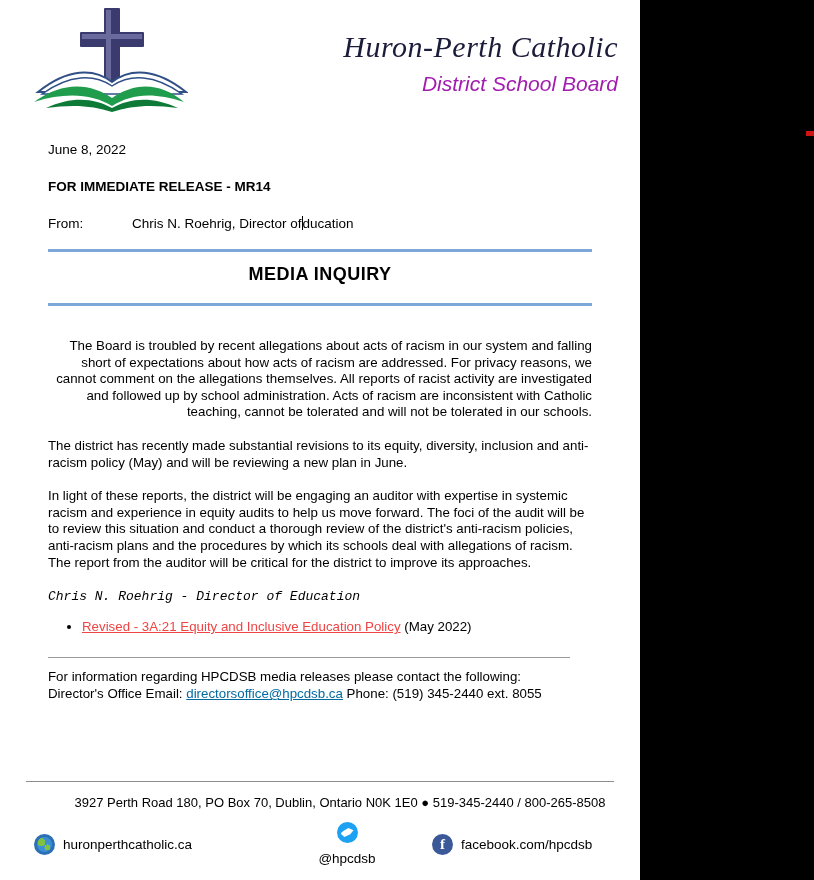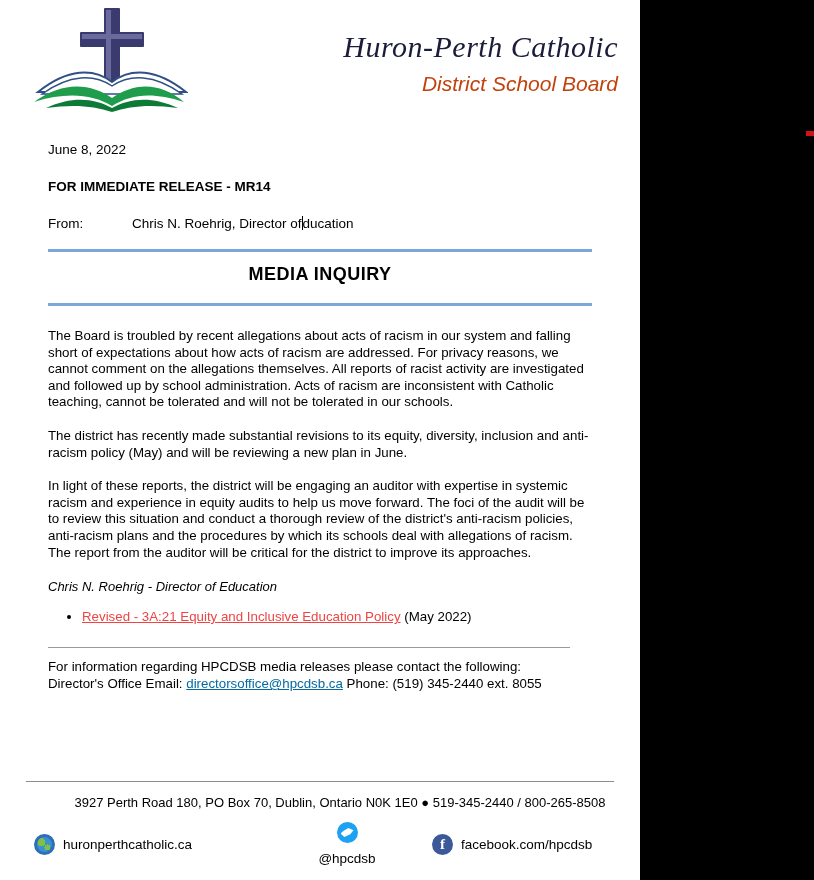--- a/index.html
+++ b/index.html
@@ -64,21 +64,21 @@
     white-space: nowrap;
   }
   .org-sub {
     position: absolute;
     left: 168px;
     top: 72px;
     width: 450px;
     text-align: right;
     font-family: "Liberation Sans", sans-serif;
     font-size: 21px;
-    color: #c2410c;
+    color: #a21caf;
   }
 
   
   .body-wrap {
     padding: 0 48px 0 48px;
     color: #000;
   }
   .date {
     font-size: 13.5px;
     margin-top: 24px;
@@ -118,25 +118,26 @@
     font-size: 18px;
     font-weight: bold;
     letter-spacing: 0.5px;
     margin: 12px 0 10px 0;
   }
   .para {
     font-size: 13.3px;
     line-height: 16.6px;
     margin-top: 17px;
   }
-  .para.first { margin-top: 22px; }
+  .para.first { margin-top: 32px; text-align: right; }
   .sig {
     font-size: 13px;
     font-style: italic;
     margin-top: 18px;
+    font-family: Liberation Mono, monospace;
   }
   ul.links {
     margin: 14px 0 0 0;
     padding-left: 34px;
   }
   ul.links li {
     font-size: 13.3px;
     line-height: 17px;
   }
   ul.links li a {

